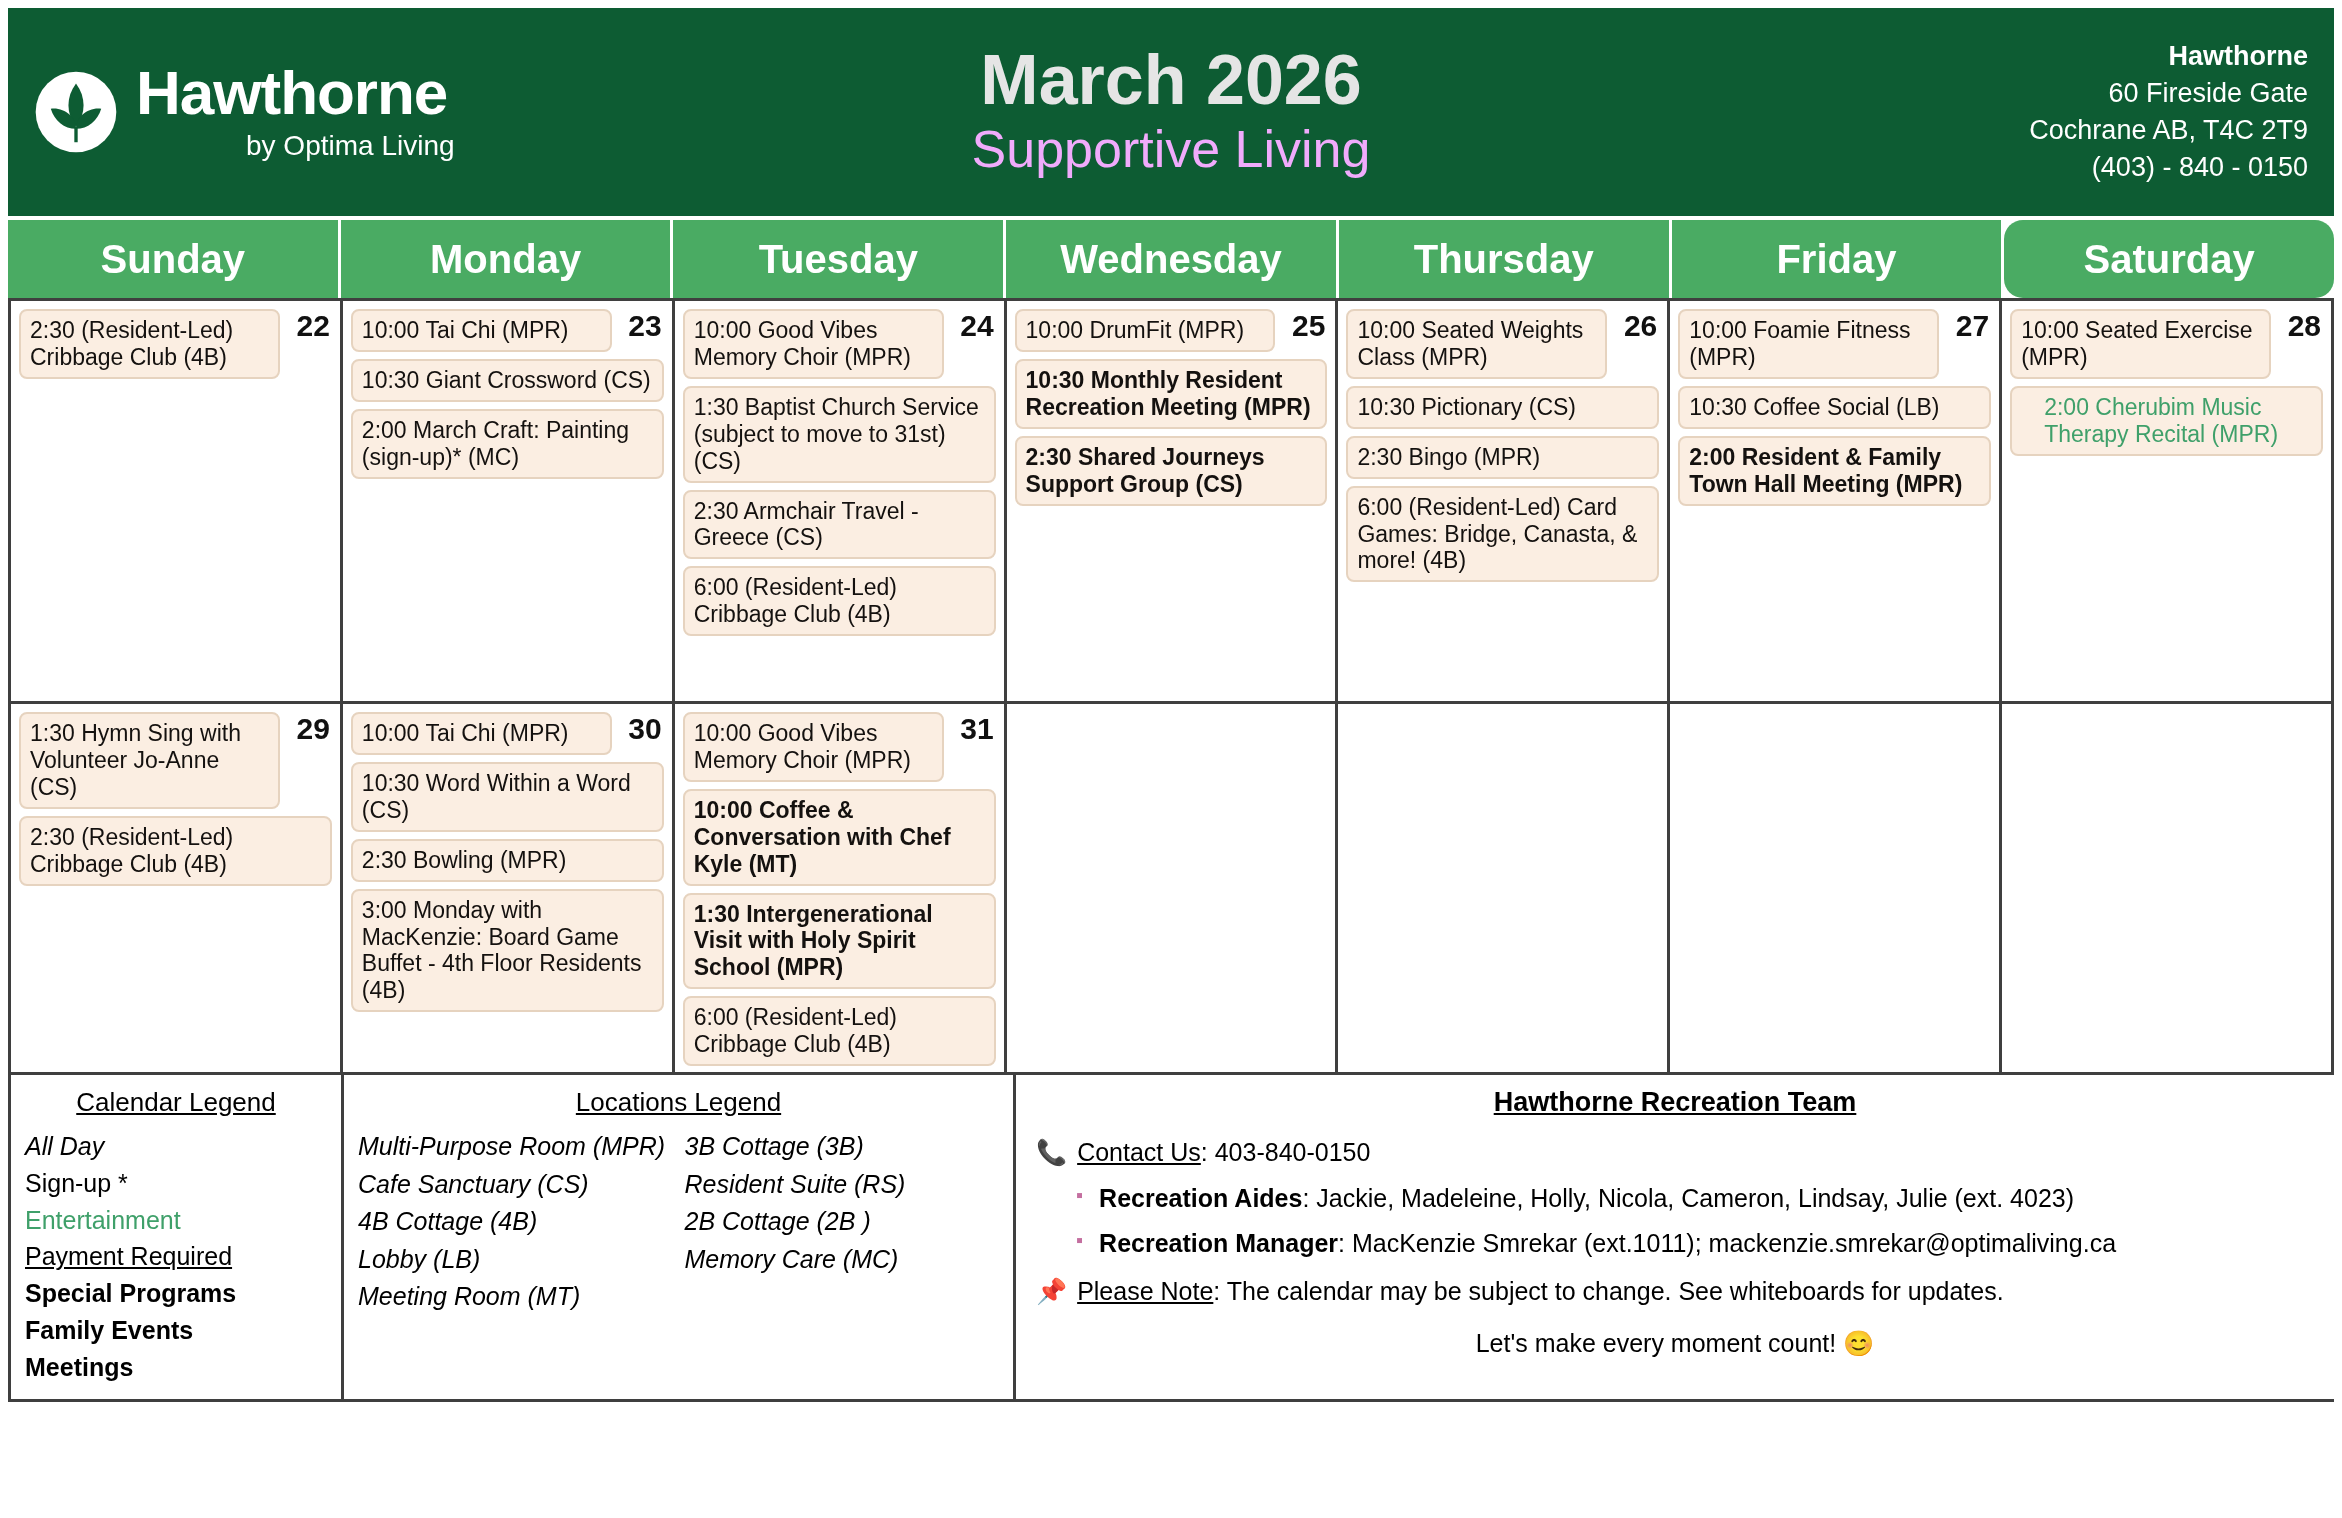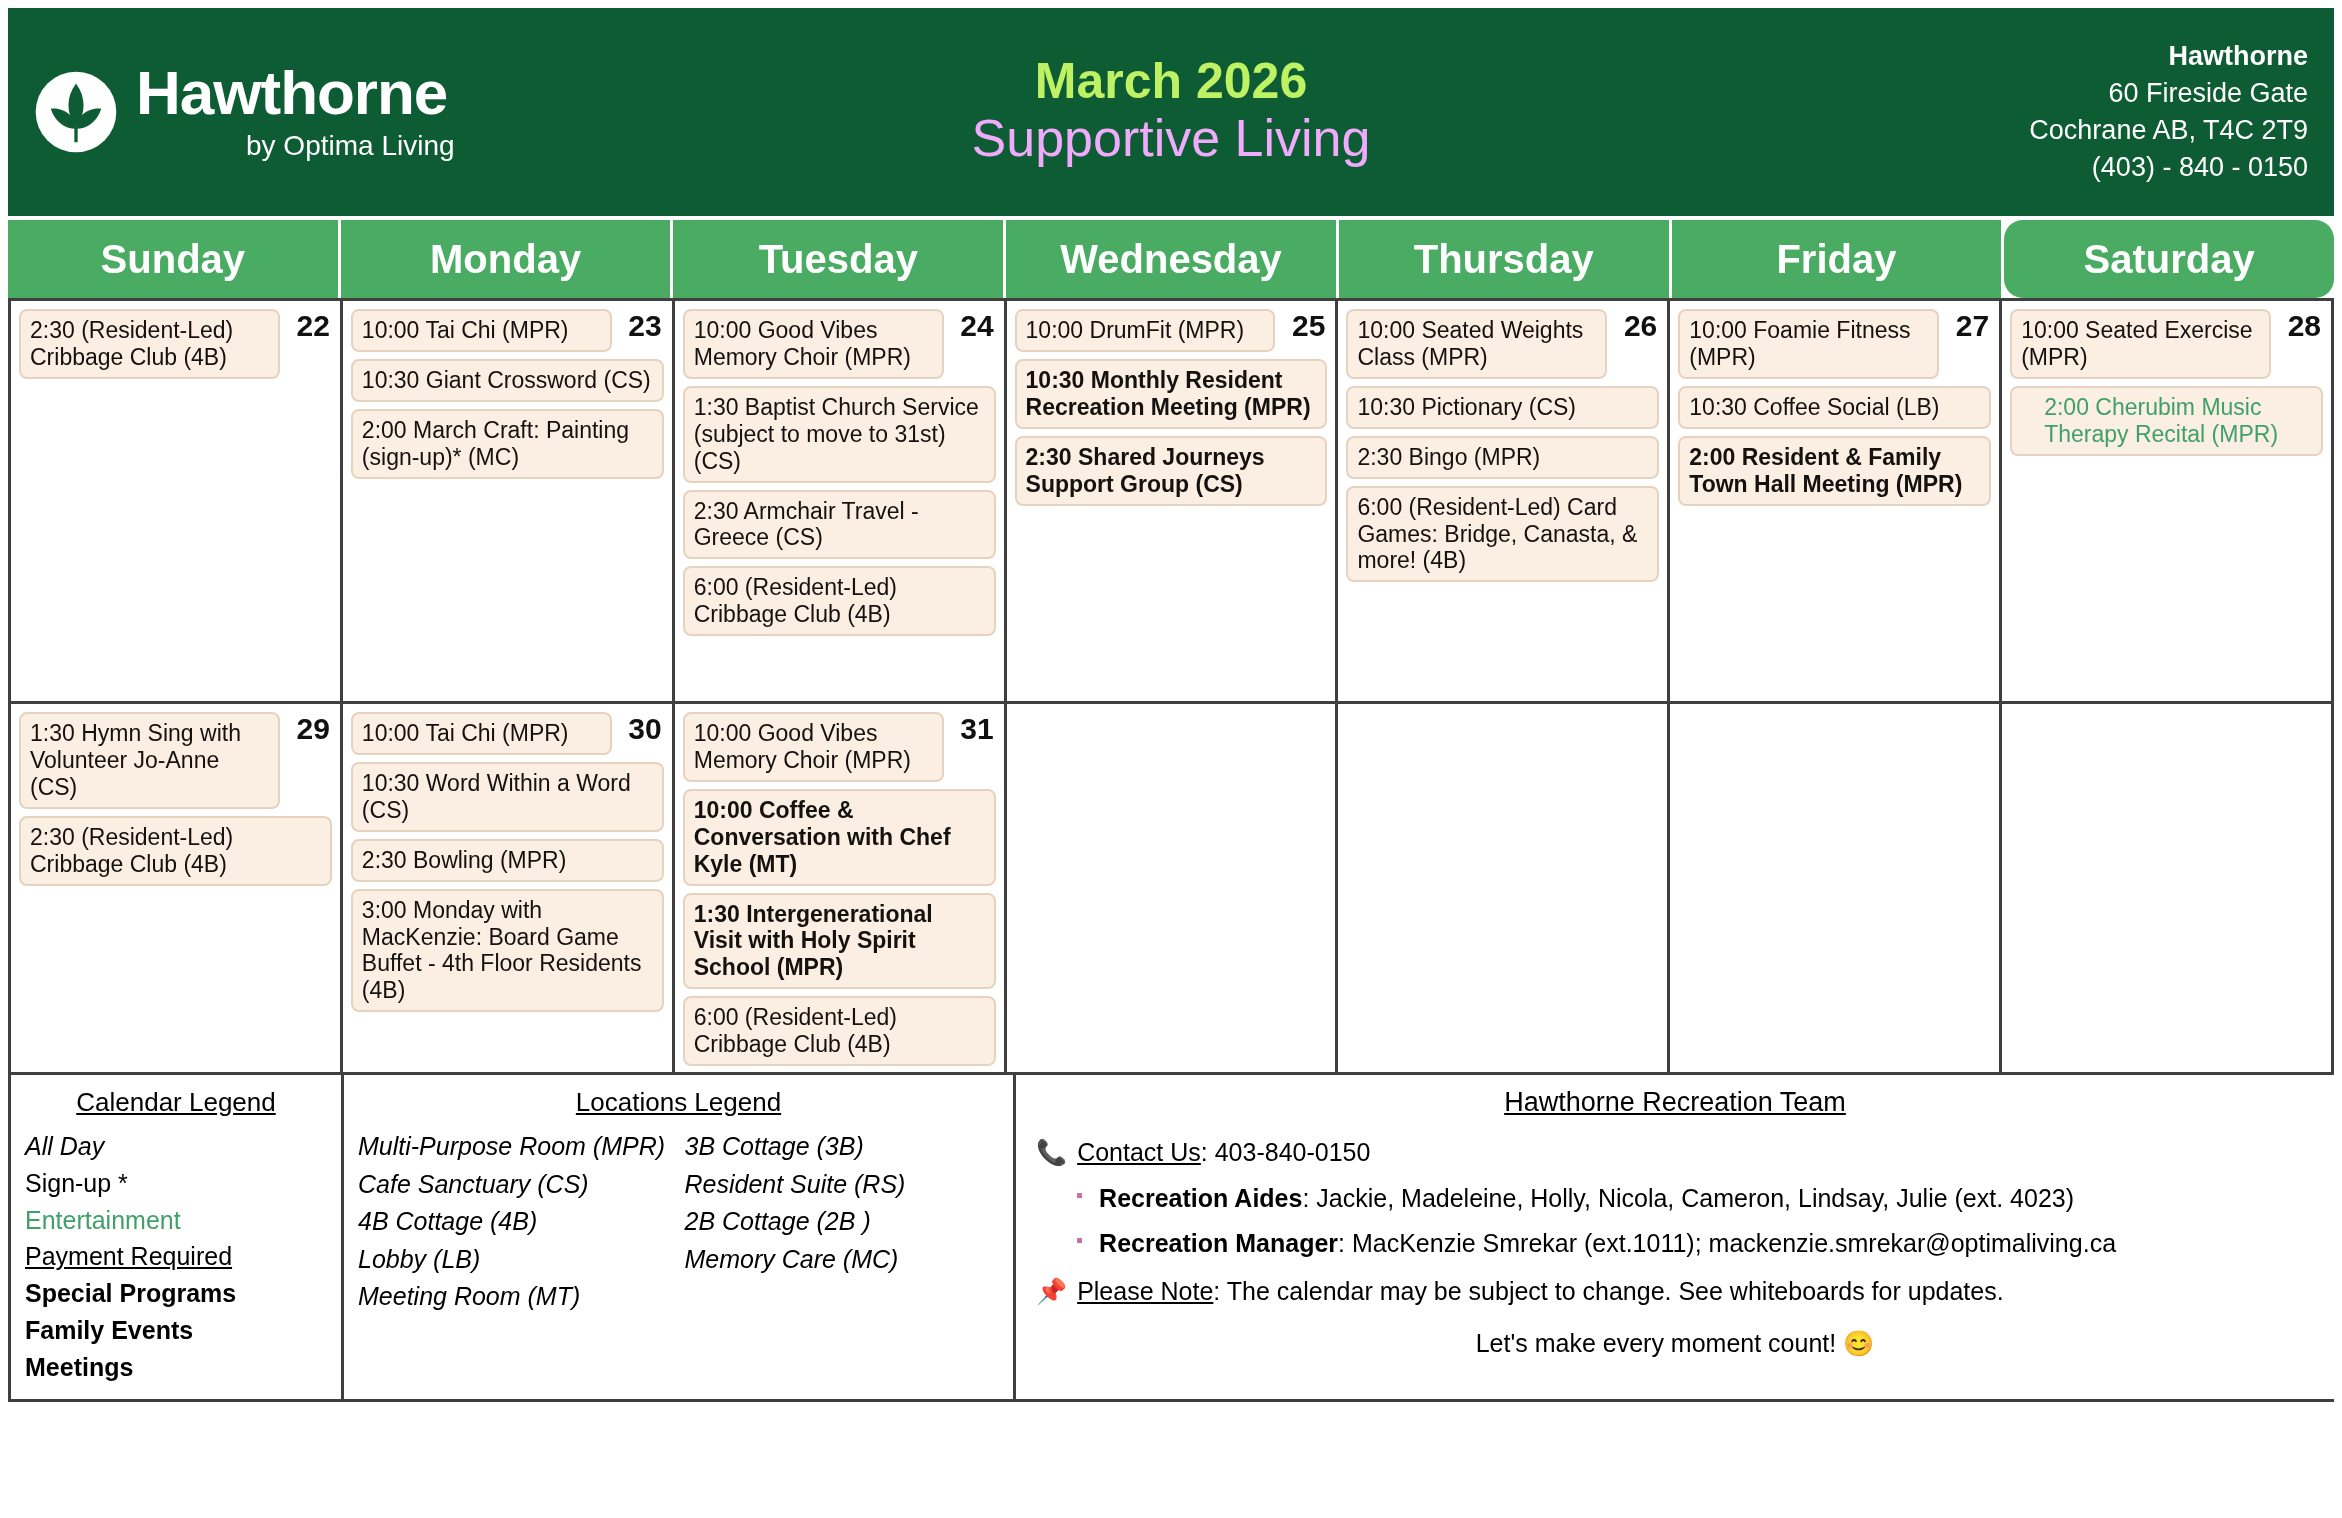--- a/index.html
+++ b/index.html
@@ -29,21 +29,21 @@
   .brand-name {
     font-size: 62px; color:#fff; font-weight:700; letter-spacing:-1px;
     line-height: 1.0;
   }
   .brand-sub { font-size: 28px; color:#fff; margin-top:6px; margin-left:110px; }
   .center-title {
     position: absolute; left: 0; right: 0; top: 0; bottom: 0;
     display:flex; flex-direction:column; align-items:center; justify-content:center;
     pointer-events:none;
   }
-  .cal-month { font-size: 50px; font-weight: 700; color:#bef264; line-height:1.05; }
+  .cal-month { font-size: 70px; font-weight: 700; color:#e5e5e5; line-height:1.05; }
   .cal-sub { font-size: 52px; color:#f0abfc; font-weight:400; line-height:1.2; }
   .addr {
     margin-left:auto; text-align:right; color:#fff; font-size:27px; line-height:1.38;
     z-index:2;
   }
   .addr .b { font-weight:700; }
 
   
   .daynames { display:flex; height: 78px; margin-top: 4px; }
   .dayname {
@@ -104,21 +104,21 @@
   .bd { font-weight: 700; }
   .green { color:#3fa06a; }
 
   .loc-legend { width: 672px; }
   .loc-grid { display:flex; gap: 12px; font-style: italic; }
   .loc-grid .c { flex: 1 1 0; }
   .loc-grid .c .row { font-size: 25px; line-height: 1.5; }
 
   .team { flex: 1 1 auto; padding: 12px 20px 10px 20px; }
   .team-title {
-    text-align:center; font-size: 27px; font-weight:400; text-decoration: underline;
+    text-align:center; font-size: 27px; font-weight:700; text-decoration: underline;
     margin-bottom: 16px;
   }
   .team-line { font-size: 25px; line-height: 1.5; margin-bottom: 8px; display:flex; gap:10px; align-items:flex-start; }
   .team-line .ic { flex: 0 0 auto; }
   .team-sub { margin-left: 40px; }
   .bullet-sq { color:#c46fa0; font-size:20px; margin-right:6px; }
   .team-note { margin-top: 10px; }
   .closing { text-align:center; font-size: 25px; margin-top: 19px; }
 </style>
 </head>

